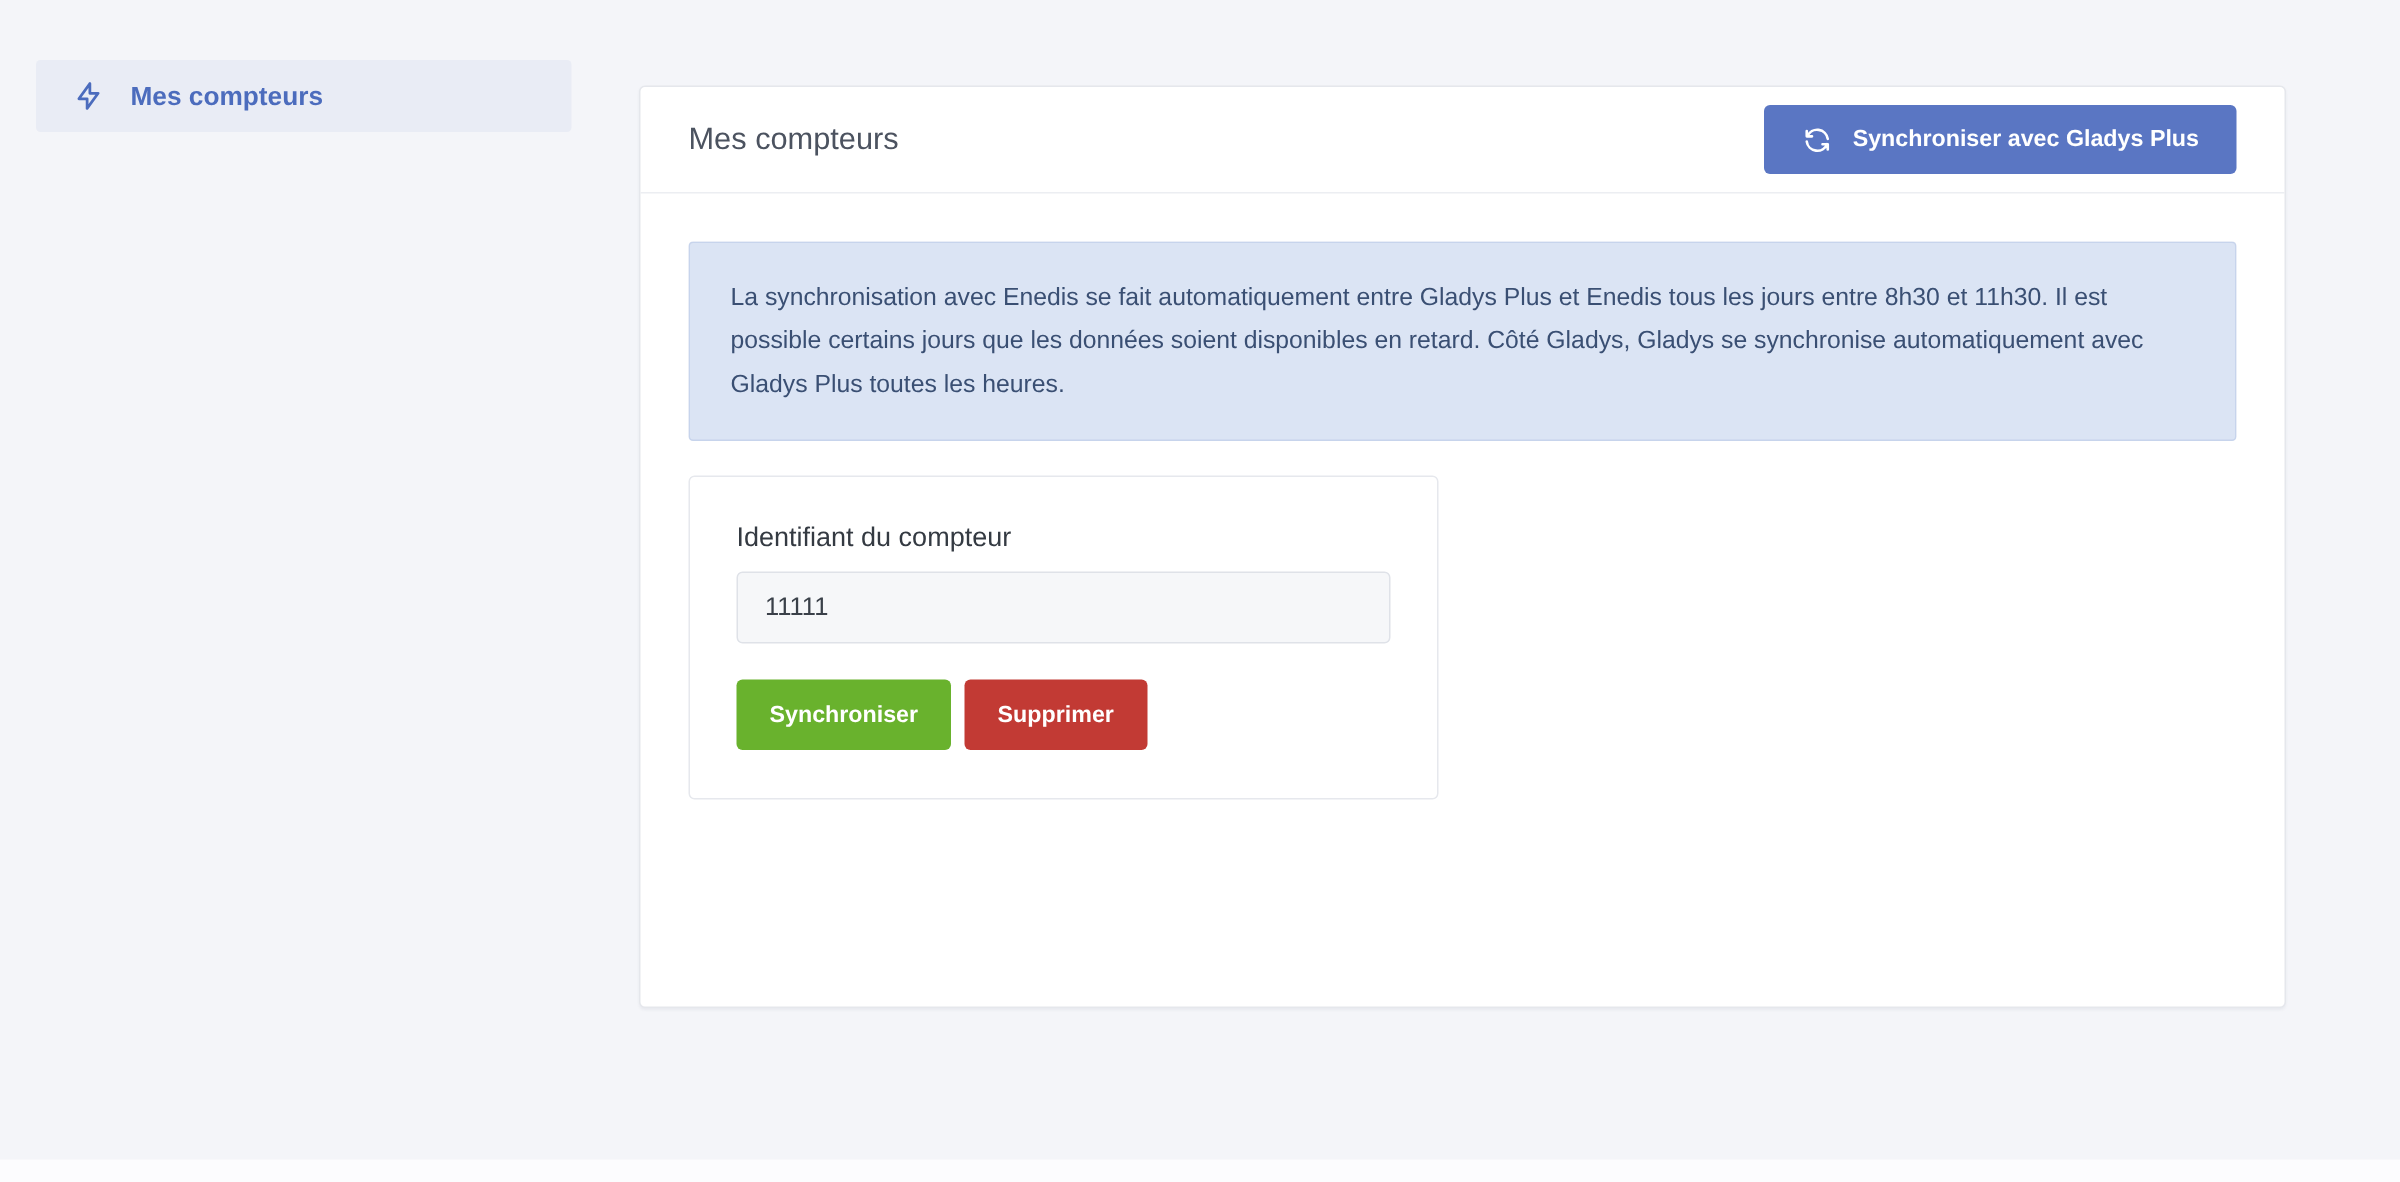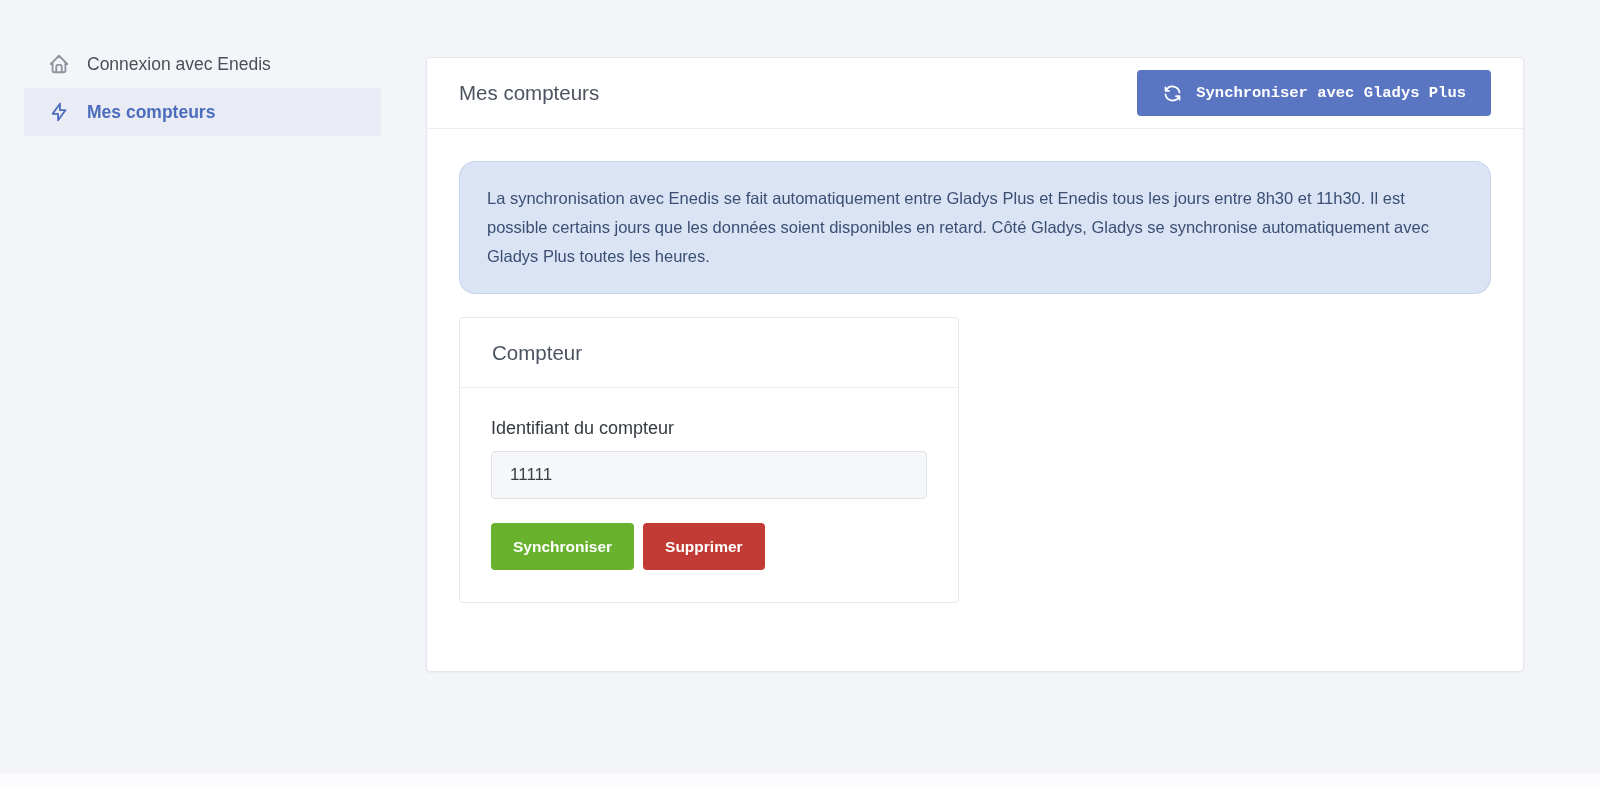--- a/index.html
+++ b/index.html
@@ -75,34 +75,34 @@
     margin-left: auto;
     height: 46px;
     display: flex;
     align-items: center;
     gap: 13px;
     padding: 0 25px;
     background: var(--primary, #5a76c3);
     color: #ffffff;
     border: none;
     border-radius: 4px;
-    font-family: Liberation Mono, monospace;
+    font-family: Liberation Sans, sans-serif;
     font-size: 15.5px;
     font-weight: 700;
     cursor: pointer;
   }
   .sync-button svg { display: block; }
 
   .main-card-body { padding: 32px; }
 
   
   .alert {
     background: var(--alert_bg, #dbe4f4);
     border: 1px solid rgba(110,140,200,0.18);
-    border-radius: 16px;
+    border-radius: 3px;
     padding: 22px 27px;
     font-size: 16.5px;
     line-height: 29px;
     color: var(--alert_text, #3a4f73);
     max-width: 1034px;
   }
 
   
   .inner-card {
     margin-top: 23px;
@@ -166,30 +166,20 @@
     left: 0; bottom: 0;
     width: 100%; height: 15px;
     background: rgba(255,255,255,0.72);
   }
 </style>
 </head>
 <body style="background: rgb(244, 245, 249);">
 
 <div class="sidebar">
   <div class="sidebar-nav">
-    <div class="nav-item">
-      <span class="nav-icon">
-        <svg width="22" height="22" viewBox="0 0 24 24" fill="none" stroke="currentColor" stroke-width="2" stroke-linecap="round" stroke-linejoin="round">
-          <path d="M5 12H3l9-9 9 9h-2"></path>
-          <path d="M5 12v7a2 2 0 0 0 2 2h10a2 2 0 0 0 2-2v-7"></path>
-          <path d="M9 21v-6a2 2 0 0 1 2-2h2a2 2 0 0 1 2 2v6"></path>
-        </svg>
-      </span>
-      <span>Connexion avec Enedis</span>
-    </div>
     <div class="nav-item active">
       <span class="nav-icon">
         <svg width="22" height="22" viewBox="0 0 24 24" fill="none" stroke="currentColor" stroke-width="2" stroke-linecap="round" stroke-linejoin="round">
           <polyline points="13 3 13 10 19 10 11 21 11 14 5 14 13 3"></polyline>
         </svg>
       </span>
       <span>Mes compteurs</span>
     </div>
   </div>
 </div>
@@ -205,23 +195,20 @@
         </svg>
       </span>
       <span>Synchroniser avec Gladys Plus</span>
     </button>
   </div>
 
   <div class="main-card-body">
     <div class="alert">La synchronisation avec Enedis se fait automatiquement entre Gladys Plus et Enedis tous les jours entre 8h30 et 11h30. Il est possible certains jours que les données soient disponibles en retard. Côté Gladys, Gladys se synchronise automatiquement avec Gladys Plus toutes les heures.</div>
 
     <div class="inner-card">
-      <div class="inner-card-header">
-        <div class="inner-card-title">Compteur</div>
-      </div>
       <div class="inner-card-body">
         <div class="field-label">Identifiant du compteur</div>
         <input class="meter-input" type="text" value="11111" style="">
         <div class="button-row">
           <button class="btn btn-save">Synchroniser</button>
           <button class="btn btn-delete">Supprimer</button>
         </div>
       </div>
     </div>
   </div>

